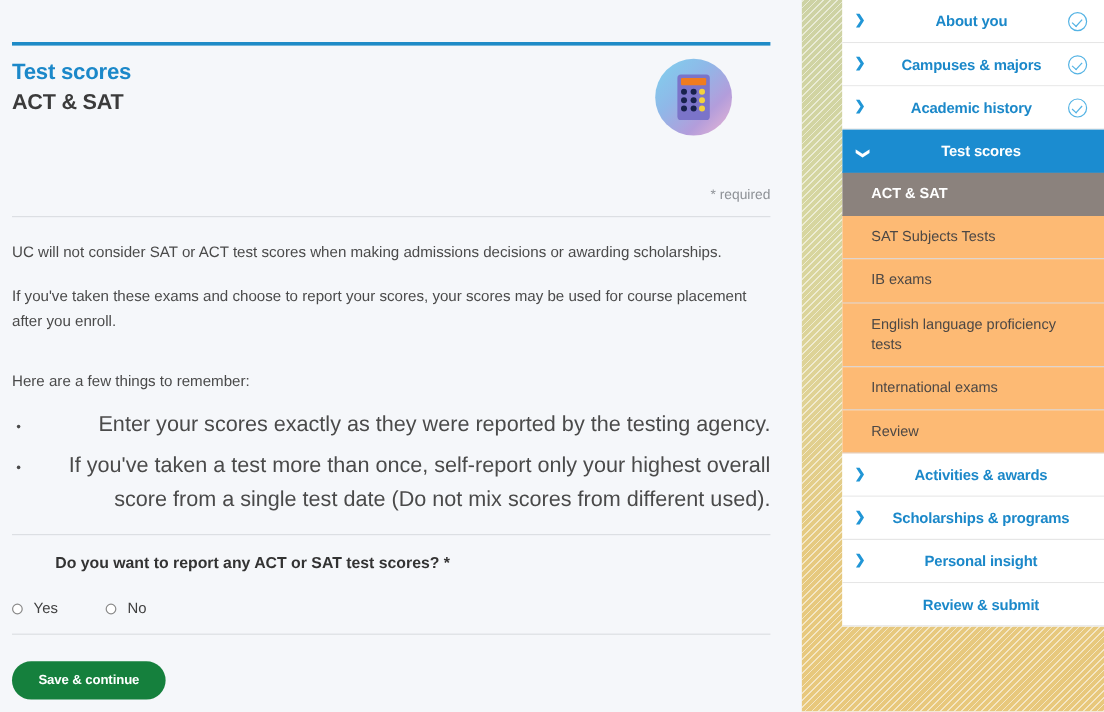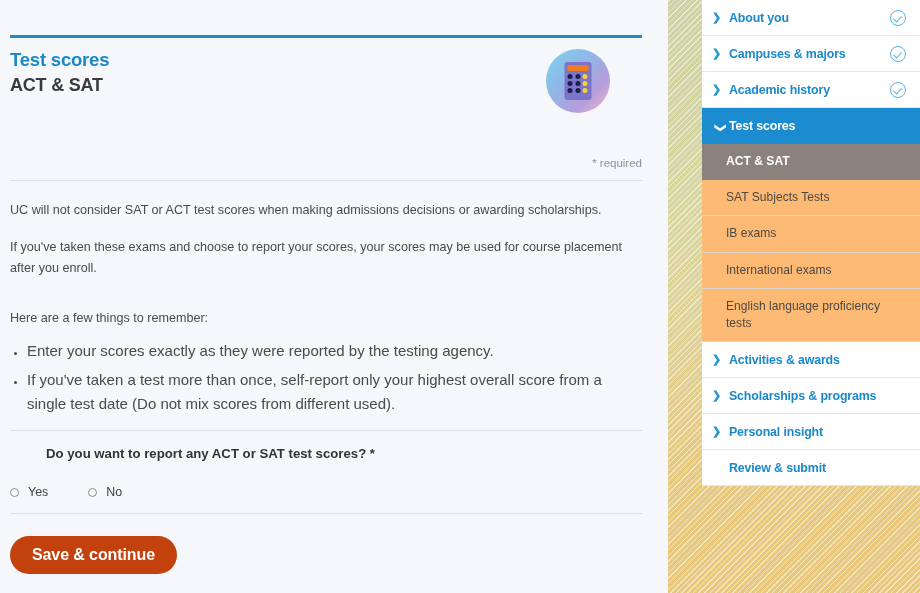--- a/index.html
+++ b/index.html
@@ -127,22 +127,23 @@
   }
   .body-text p { margin: 0; }
   .gap-1 { height: 17px; }
   .gap-2 { height: 30px; }
 
   ul.notes {
     width: 632px;
     margin: 10px 0 0 0;
     padding-left: 17px;
     color: #4a4a4a;
-    font-size: 15px;
+    font-size: 18px;
     line-height: 1.62;
+    text-align: right;
   }
   ul.notes li { margin-bottom: 5px; }
   ul.notes li::marker { font-size: 11px; }
 
   .question {
     width: 632px;
     color: #333;
     font-size: 13.2px;
     font-weight: bold;
     margin-top: 15px;
@@ -171,26 +172,26 @@
   }
   .radio-label {
     margin-left: 9px;
     font-size: 12.4px;
     color: #3f3f3f;
   }
 
   .btn-primary {
     margin-top: 22px;
     display: inline-block;
-    background: #c2410c;
+    background: #15803d;
     color: #fff;
     border: 0;
     border-radius: 22px;
     padding: 10px 22px;
-    font-size: 16px;
+    font-size: 11px;
     font-weight: bold;
     font-family: "Liberation Sans", sans-serif;
     cursor: pointer;
     letter-spacing: -0.1px;
   }
 
   
   #sidebar {
     position: absolute;
     left: 702px; top: 0;
@@ -215,20 +216,21 @@
     text-align: left;
     line-height: 1;
   }
   .nav-item .lbl {
     flex: 1 1 auto;
     color: #1b88c9;
     font-size: 12.4px;
     font-weight: bold;
     letter-spacing: -0.15px;
     padding-left: 3px;
+    text-align: center;
   }
   .check {
     flex: 0 0 16px;
     width: 16px; height: 16px;
     border: 1.3px solid #54b3e4;
     border-radius: 50%;
     position: relative;
   }
   .check::after {
     content: "";
@@ -354,22 +356,23 @@
   </div>
 
   <div class="nav-item active">
     <span class="chev" style="display: inline-block; transform: rotate(-90deg);">❮</span>
     <span class="lbl">Test scores</span>
   </div>
 
   <div class="sub-item current">ACT &amp; SAT</div>
   <div class="sub-item">SAT Subjects Tests</div>
   <div class="sub-item">IB exams</div>
+  <div class="sub-item">English language proficiency tests</div>
   <div class="sub-item">International exams</div>
-  <div class="sub-item">English language proficiency tests</div>
+  <div class="sub-item">Review</div>
 
   <div class="nav-item">
     <span class="chev">❯</span>
     <span class="lbl">Activities &amp; awards</span>
   </div>
 
   <div class="nav-item">
     <span class="chev">❯</span>
     <span class="lbl">Scholarships &amp; programs</span>
   </div>

